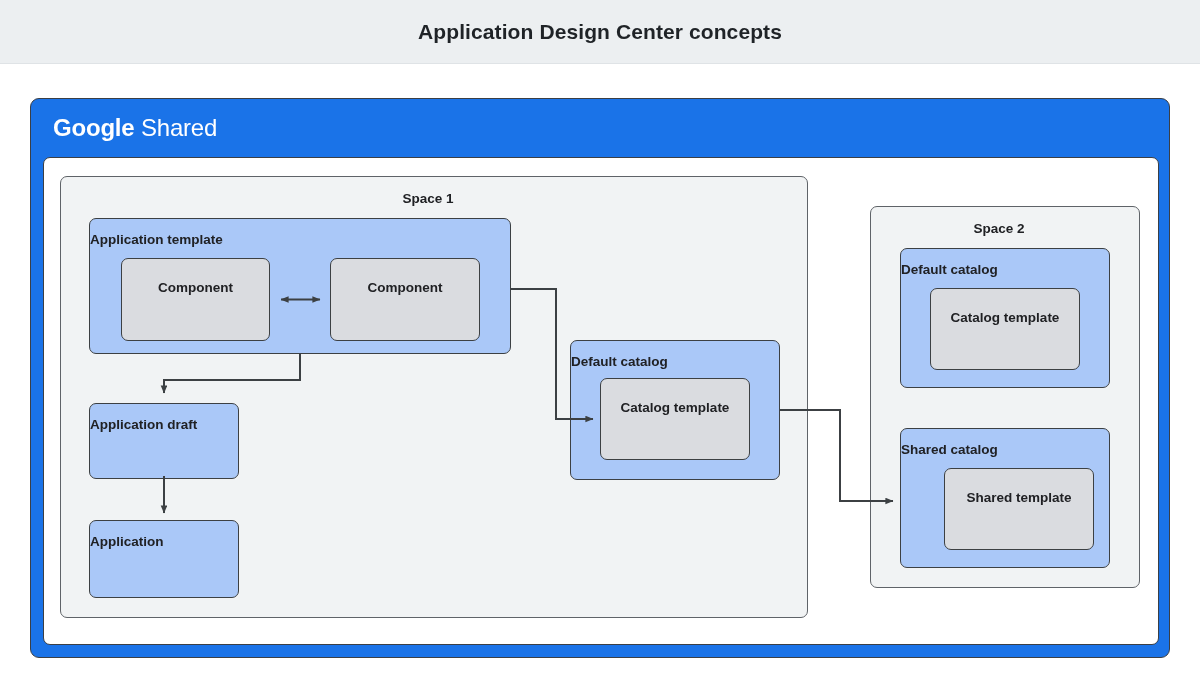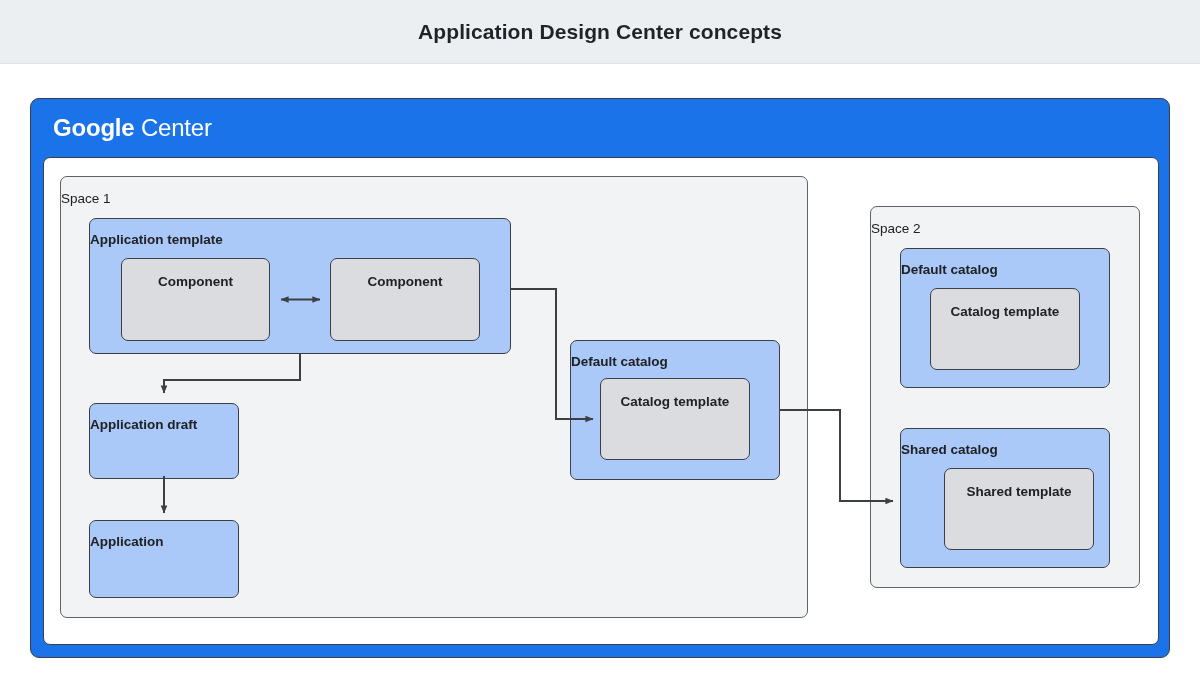--- a/index.html
+++ b/index.html
@@ -49,21 +49,21 @@
 
   
   .space {
     position: absolute;
     background: #f1f3f4;
     border: 1.6px solid #5f6368;
     border-radius: 7px;
   }
   .space-label {
     position: absolute; left: 0; right: 12px; top: 14px;
-    text-align: left; font-size: 13.5px; font-weight: normal; color: #202124;
+    text-align: center; font-size: 13.5px; font-weight: bold; color: #202124;
   }
   #space1 { left: 60px; top: 176px; width: 748px; height: 442px; }
   #space2 { left: 870px; top: 206px; width: 270px; height: 382px; }
 
   
   .node-blue {
     position: absolute;
     background: #aac8f8;
     border: 1.6px solid #3c4043;
     border-radius: 7px;
@@ -74,21 +74,21 @@
   }
 
   
   .node-grey {
     position: absolute;
     background: #dadce0;
     border: 1.6px solid #3c4043;
     border-radius: 7px;
   }
   .node-grey > .node-label {
-    position: absolute; left: 0; right: 0; top: 15px;
+    position: absolute; left: 0; right: 0; top: 21px;
     text-align: center; font-size: 13.5px; font-weight: bold; color: #202124;
   }
 
   
   #app-template { left: 89px;  top: 218px; width: 422px; height: 136px; }
   #comp-left    { left: 121px; top: 258px; width: 149px; height: 83px;  }
   #comp-right   { left: 330px; top: 258px; width: 150px; height: 83px;  }
   #app-draft    { left: 89px;  top: 403px; width: 150px; height: 76px;  }
   #application  { left: 89px;  top: 520px; width: 150px; height: 78px;  }
   #default-cat-1{ left: 570px; top: 340px; width: 210px; height: 140px; }
@@ -105,21 +105,21 @@
 <body>
 
 <div id="root">
 
   <div class="header">
     <div class="header-title">Application Design Center concepts</div>
   </div>
 
   <div class="cloud-frame">
     <div class="cloud-logo">
-      <span class="g">Google</span><span>&nbsp;</span><span class="c">Center</span>
+      <span class="g">Google</span><span>&nbsp;</span><span class="c">Shared</span>
     </div>
     <div class="cloud-inner"></div>
   </div>
 
   <div class="space" id="space1">
     <div class="space-label">Space 1</div>
   </div>
 
   <div class="space" id="space2">
     <div class="space-label">Space 2</div>

